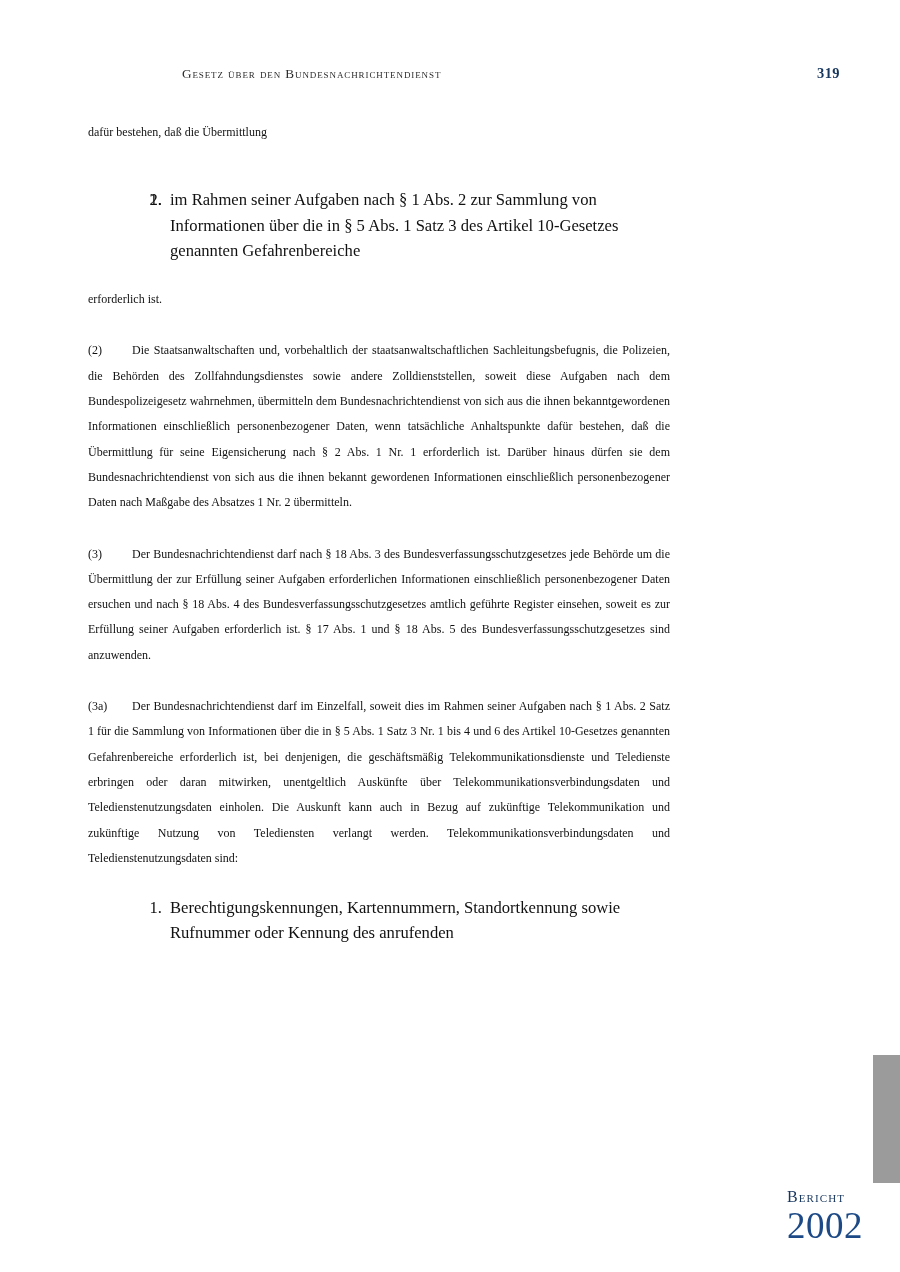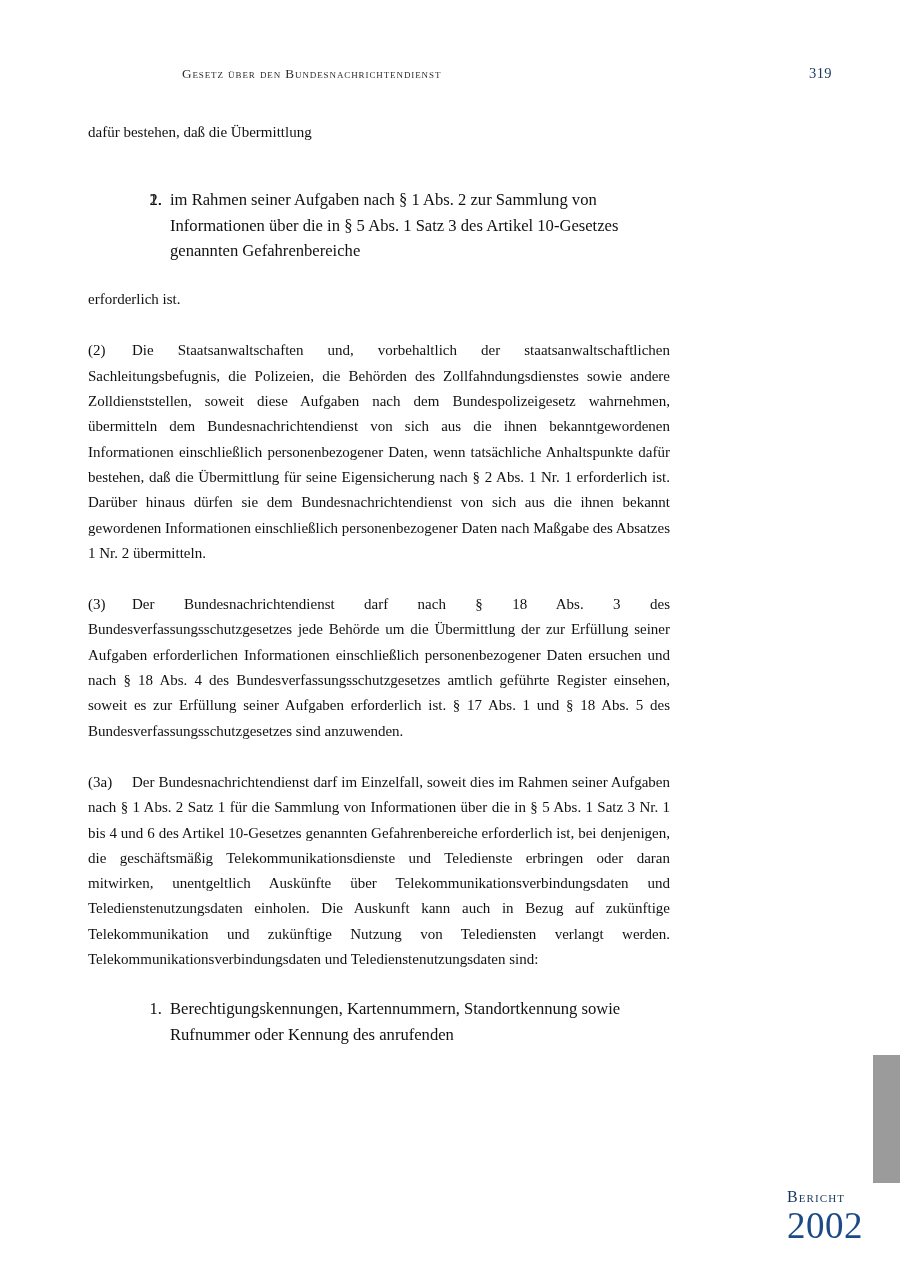--- a/index.html
+++ b/index.html
@@ -36,39 +36,39 @@
     top: 0;
     font-family: "Liberation Serif", serif;
     font-size: 13.2px;
     letter-spacing: 0.9px;
     color: #2b2b2b;
     font-variant: small-caps;
     white-space: nowrap;
   }
   .rh-pagenum {
     position: absolute;
-    right: 8px;
+    right: 0;
     top: -1px;
     font-family: "Liberation Serif", serif;
     font-size: 14.5px;
-    font-weight: normal;
+    font-weight: bold;
     color: #18375e;
     letter-spacing: 0.4px;
   }
 
   
   .content {
     position: absolute;
     left: 88px;
     top: 120px;
     width: 582px;
   }
   p.para {
     margin: 0 0 0 0;
-    font-size: 15px;
+    font-size: 12px;
     line-height: 25.3px;
     text-align: justify;
     text-justify: inter-word;
     color: #111111;
     hyphens: manual;
   }
   .gap-md { height: 24px; }
   .gap-lg { height: 26px; }
 
   .para .lead {

